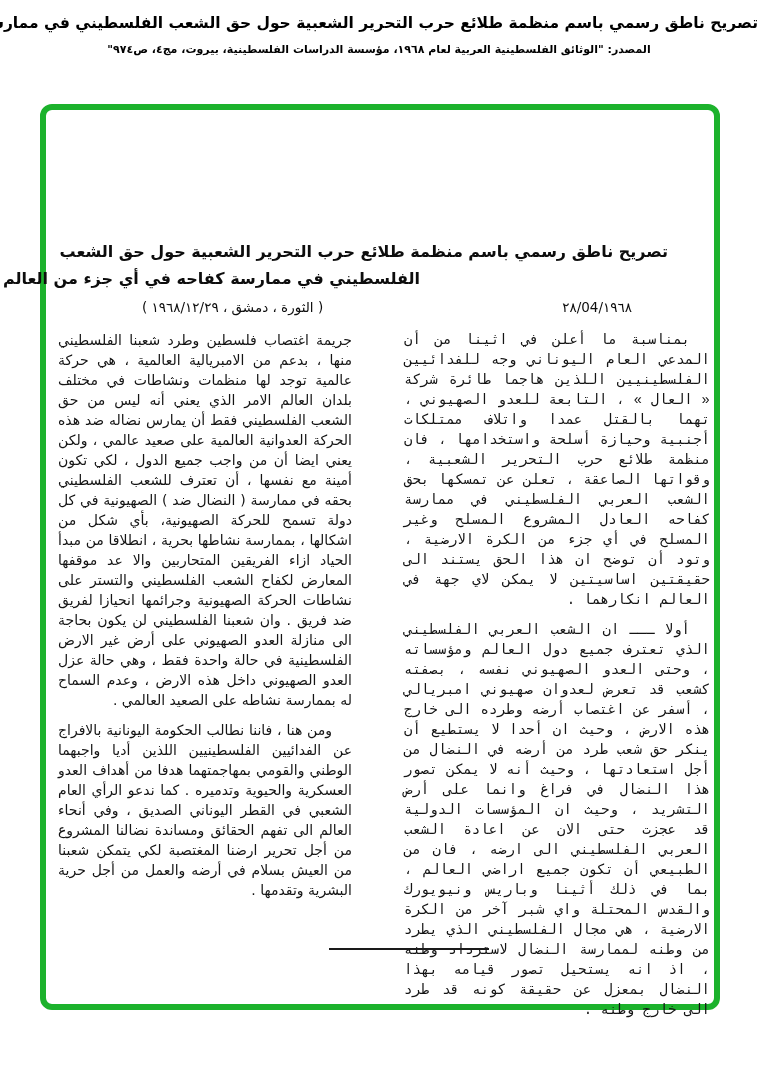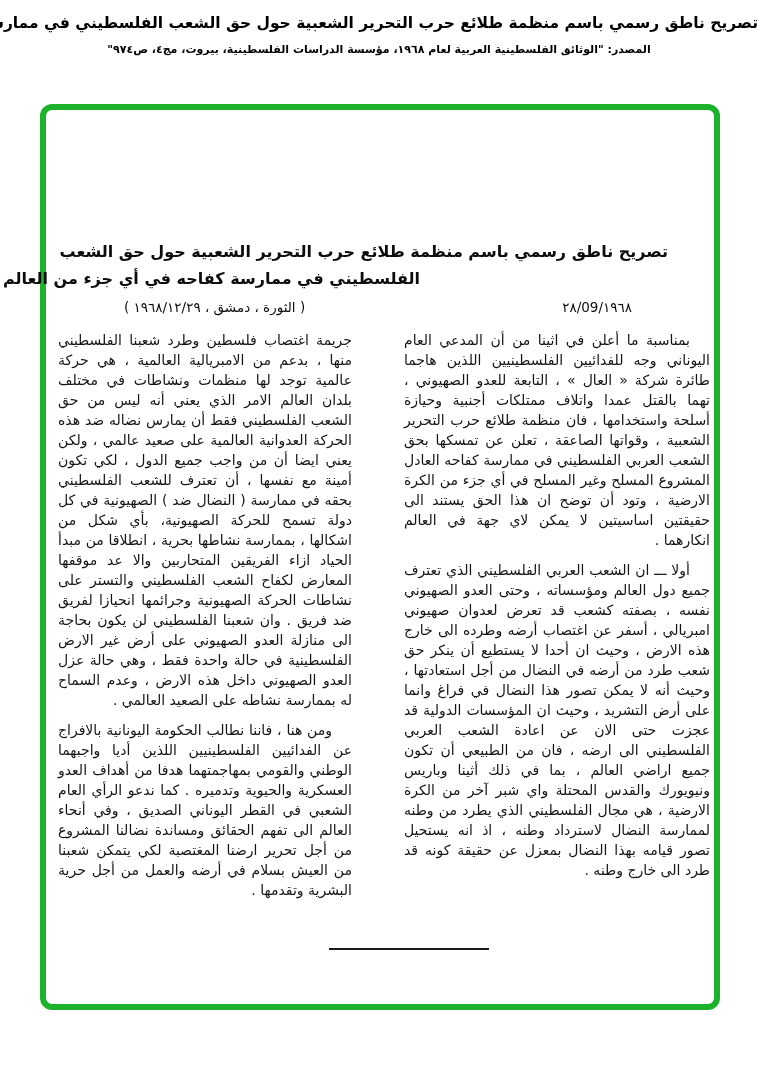--- a/index.html
+++ b/index.html
@@ -58,30 +58,30 @@
   .doc-title .l2 { padding-right: 294px; white-space: nowrap; }
 
   .date-row {
     position: absolute;
     top: 189px; left: 0; right: 0;
     height: 22px;
     font-size: 13.5px;
     color: #0d0d0d;
   }
   .doc-date { position: absolute; right: 82px; top: 0; white-space: nowrap; }
-  .doc-cite { position: absolute; left: 78px; top: 0; white-space: nowrap; }
+  .doc-cite { position: absolute; left: 96px; top: 0; white-space: nowrap; }
 
   .cols {
     position: absolute;
     top: 220px; left: 12px; right: 4px;
     display: flex;
     justify-content: space-between;
     align-items: flex-start;
   }
-  .col-r { width: 306px; }
+  .col-r { width: 306px; font-family: Liberation Mono, monospace; }
   .col-l { width: 294px; }
 
   .cols p {
     margin: 0 0 10px 0;
     font-size: 14px;
     line-height: 20px;
     text-align: justify;
     color: #141414;
   }
   .cols p.indent { text-indent: 20px; }
@@ -104,21 +104,21 @@
   <div class="hdr-source">المصدر: "الوثائق الفلسطينية العربية لعام ١٩٦٨، مؤسسة الدراسات الفلسطينية، بيروت، مج٤، ص٩٧٤"</div>
 
   <div class="frame">
 
     <div class="doc-title">
       <div class="l1">تصريح ناطق رسمي باسم منظمة طلائع حرب التحرير الشعبية حول حق الشعب</div>
       <div class="l2">الفلسطيني في ممارسة كفاحه في أي جزء من العالم •</div>
     </div>
 
     <div class="date-row">
-      <span class="doc-date">١٩٦٨/09/٢٨</span>
+      <span class="doc-date">١٩٦٨/04/٢٨</span>
       <span class="doc-cite">( الثورة ، دمشق ، ١٩٦٨/١٢/٢٩ )</span>
     </div>
 
     <div class="cols">
       <div class="col-r">
         <p class="indent">بمناسبة ما أعلن في اثينا من أن المدعي العام اليوناني وجه للفدائيين الفلسطينيين اللذين هاجما طائرة شركة « العال » ، التابعة للعدو الصهيوني ، تهما بالقتل عمدا واتلاف ممتلكات أجنبية وحيازة أسلحة واستخدامها ، فان منظمة طلائع حرب التحرير الشعبية ، وقواتها الصاعقة ، تعلن عن تمسكها بحق الشعب العربي الفلسطيني في ممارسة كفاحه العادل المشروع المسلح وغير المسلح في أي جزء من الكرة الارضية ، وتود أن توضح ان هذا الحق يستند الى حقيقتين اساسيتين لا يمكن لاي جهة في العالم انكارهما .</p>
         <p class="indent">أولا ـــ ان الشعب العربي الفلسطيني الذي تعترف جميع دول العالم ومؤسساته ، وحتى العدو الصهيوني نفسه ، بصفته كشعب قد تعرض لعدوان صهيوني امبريالي ، أسفر عن اغتصاب أرضه وطرده الى خارج هذه الارض ، وحيث ان أحدا لا يستطيع أن ينكر حق شعب طرد من أرضه في النضال من أجل استعادتها ، وحيث أنه لا يمكن تصور هذا النضال في فراغ وانما على أرض التشريد ، وحيث ان المؤسسات الدولية قد عجزت حتى الان عن اعادة الشعب العربي الفلسطيني الى ارضه ، فان من الطبيعي أن تكون جميع اراضي العالم ، بما في ذلك أثينا وباريس ونيويورك والقدس المحتلة واي شبر آخر من الكرة الارضية ، هي مجال الفلسطيني الذي يطرد من وطنه لممارسة النضال لاسترداد وطنه ، اذ انه يستحيل تصور قيامه بهذا النضال بمعزل عن حقيقة كونه قد طرد الى خارج وطنه .</p>
       </div>
       <div class="col-l">
         <p>جريمة اغتصاب فلسطين وطرد شعبنا الفلسطيني منها ، بدعم من الامبريالية العالمية ، هي حركة عالمية توجد لها منظمات ونشاطات في مختلف بلدان العالم الامر الذي يعني أنه ليس من حق الشعب الفلسطيني فقط أن يمارس نضاله ضد هذه الحركة العدوانية العالمية على صعيد عالمي ، ولكن يعني ايضا أن من واجب جميع الدول ، لكي تكون أمينة مع نفسها ، أن تعترف للشعب الفلسطيني بحقه في ممارسة ( النضال ضد ) الصهيونية في كل دولة تسمح للحركة الصهيونية، بأي شكل من اشكالها ، بممارسة نشاطها بحرية ، انطلاقا من مبدأ الحياد ازاء الفريقين المتحاربين والا عد موقفها المعارض لكفاح الشعب الفلسطيني والتستر على نشاطات الحركة الصهيونية وجرائمها انحيازا لفريق ضد فريق . وان شعبنا الفلسطيني لن يكون بحاجة الى منازلة العدو الصهيوني على أرض غير الارض الفلسطينية في حالة واحدة فقط ، وهي حالة عزل العدو الصهيوني داخل هذه الارض ، وعدم السماح له بممارسة نشاطه على الصعيد العالمي .</p>

